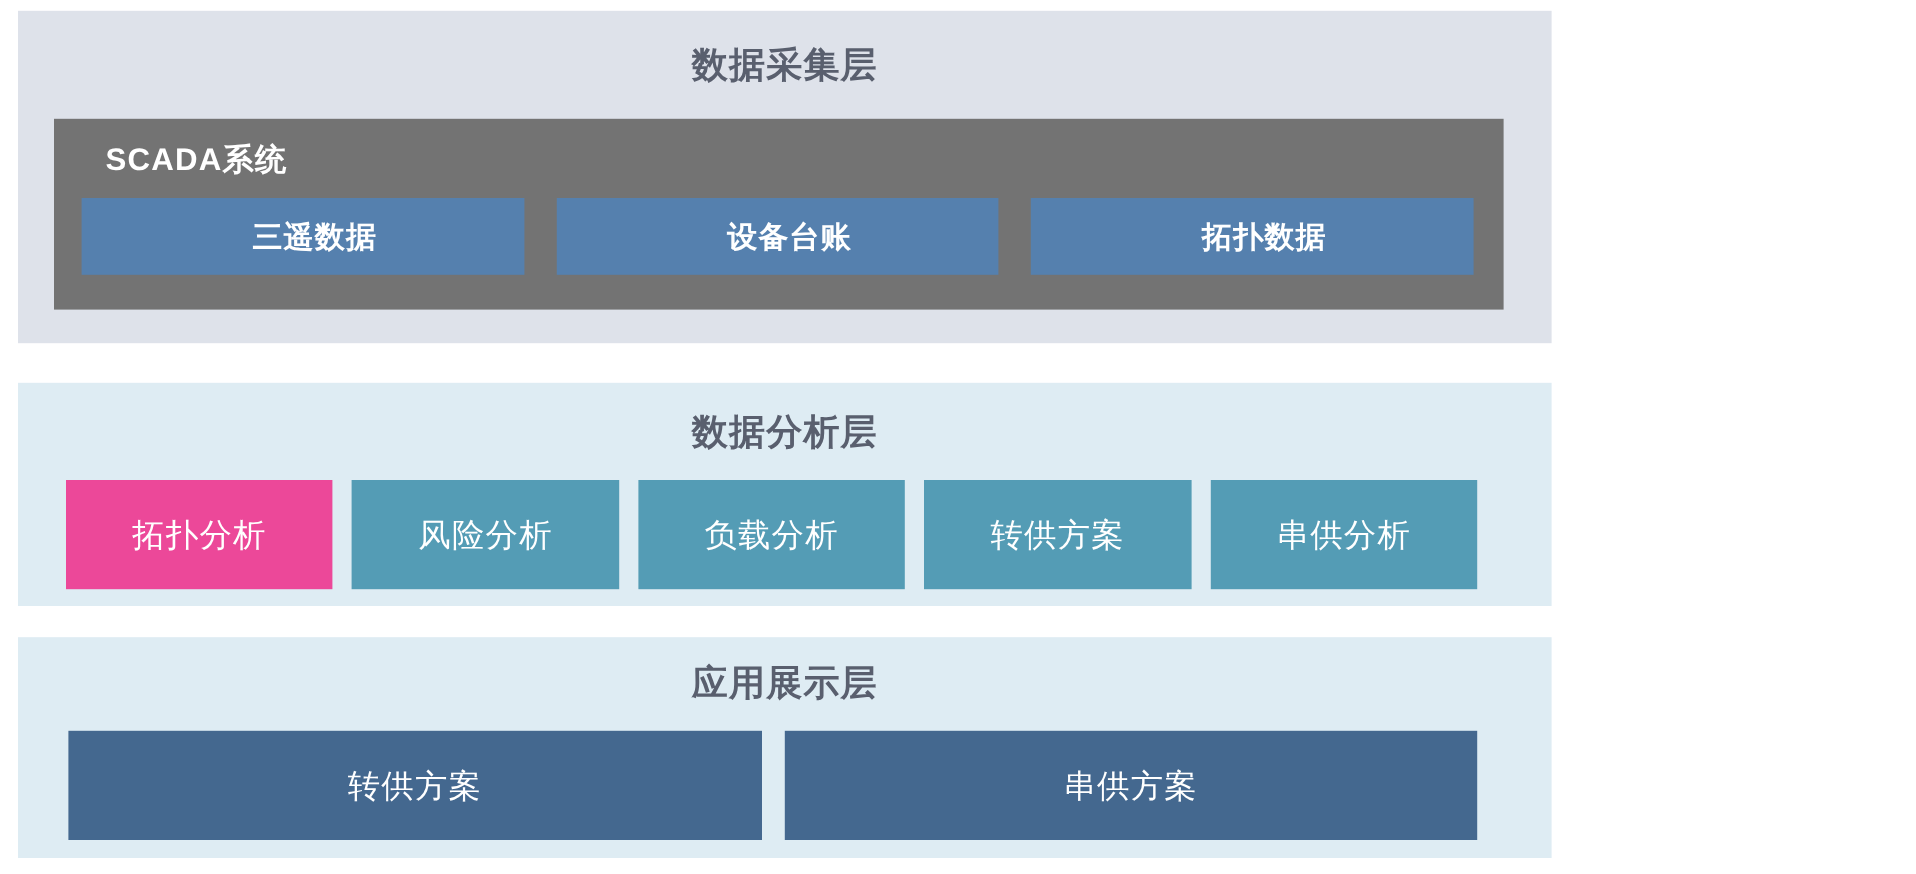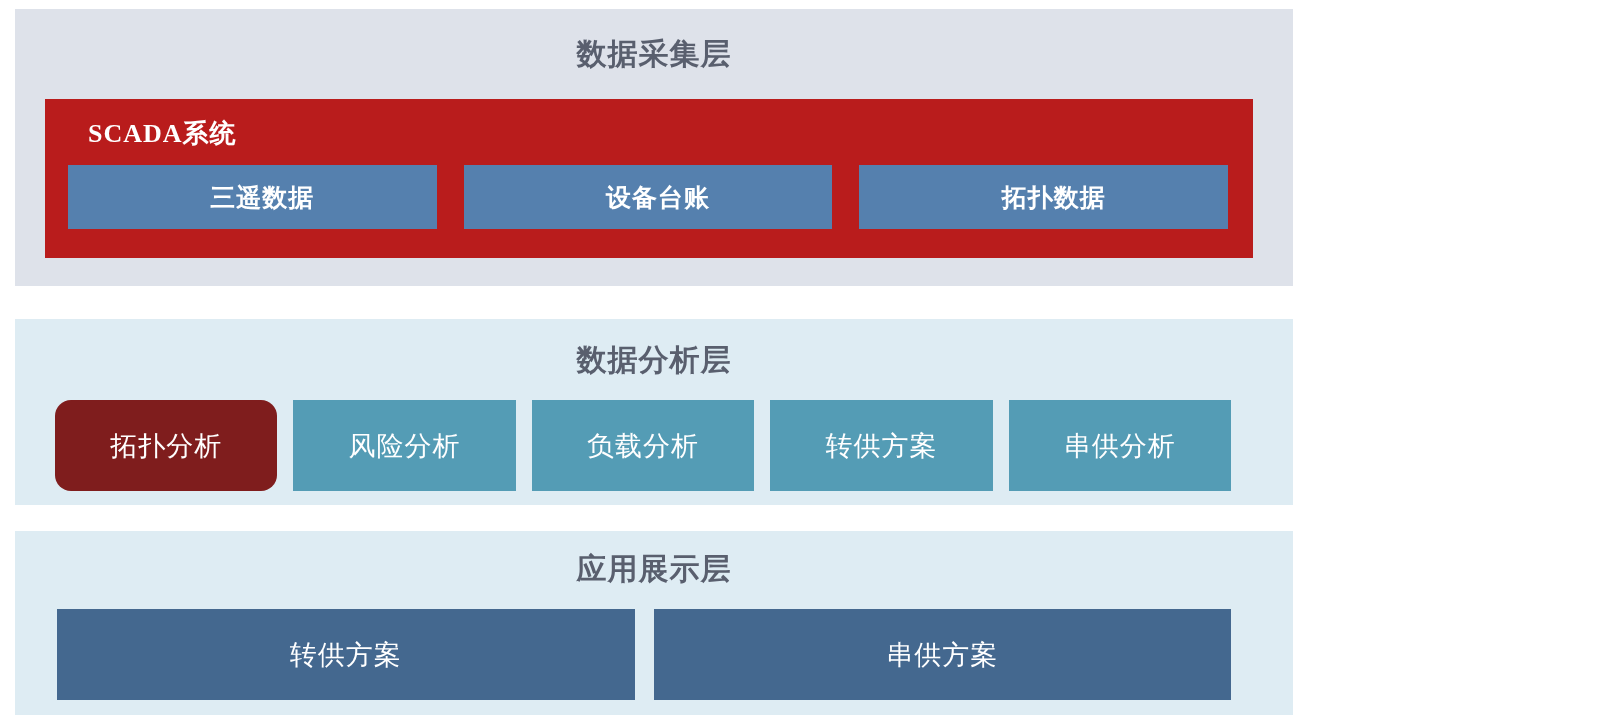--- a/index.html
+++ b/index.html
@@ -112,34 +112,34 @@
     letter-spacing: 1px;
   }
 </style>
 </head>
 <body>
 
 <div class="page">
 
   <div class="layer layer-collection" style="background: rgb(222, 226, 234);">
     <div class="layer-title">数据采集层</div>
-    <div class="scada-box" style="background: #b91c1c; font-family: Liberation Serif, serif;">
+    <div class="scada-box" style="background: #737373;">
       <div class="scada-label">SCADA系统</div>
       <div class="scada-row">
         <div class="scada-item" style="background: rgb(85, 128, 174);">三遥数据</div>
         <div class="scada-item" style="background: rgb(85, 128, 174);">设备台账</div>
         <div class="scada-item" style="background: rgb(85, 128, 174);">拓扑数据</div>
       </div>
     </div>
   </div>
 
   <div class="layer layer-analysis" style="background: rgb(222, 236, 243);">
     <div class="layer-title">数据分析层</div>
     <div class="analysis-row">
-      <div class="analysis-item" style="background: #7f1d1d; border-radius: 16px;">拓扑分析</div>
+      <div class="analysis-item" style="background: #ec4899;">拓扑分析</div>
       <div class="analysis-item" style="background: rgb(84, 156, 181);">风险分析</div>
       <div class="analysis-item" style="background: rgb(84, 156, 181);">负载分析</div>
       <div class="analysis-item" style="background: rgb(84, 156, 181);">转供方案</div>
       <div class="analysis-item" style="background: rgb(84, 156, 181);">串供分析</div>
     </div>
   </div>
 
   <div class="layer layer-application" style="background: rgb(222, 236, 243);">
     <div class="layer-title">应用展示层</div>
     <div class="app-row">

